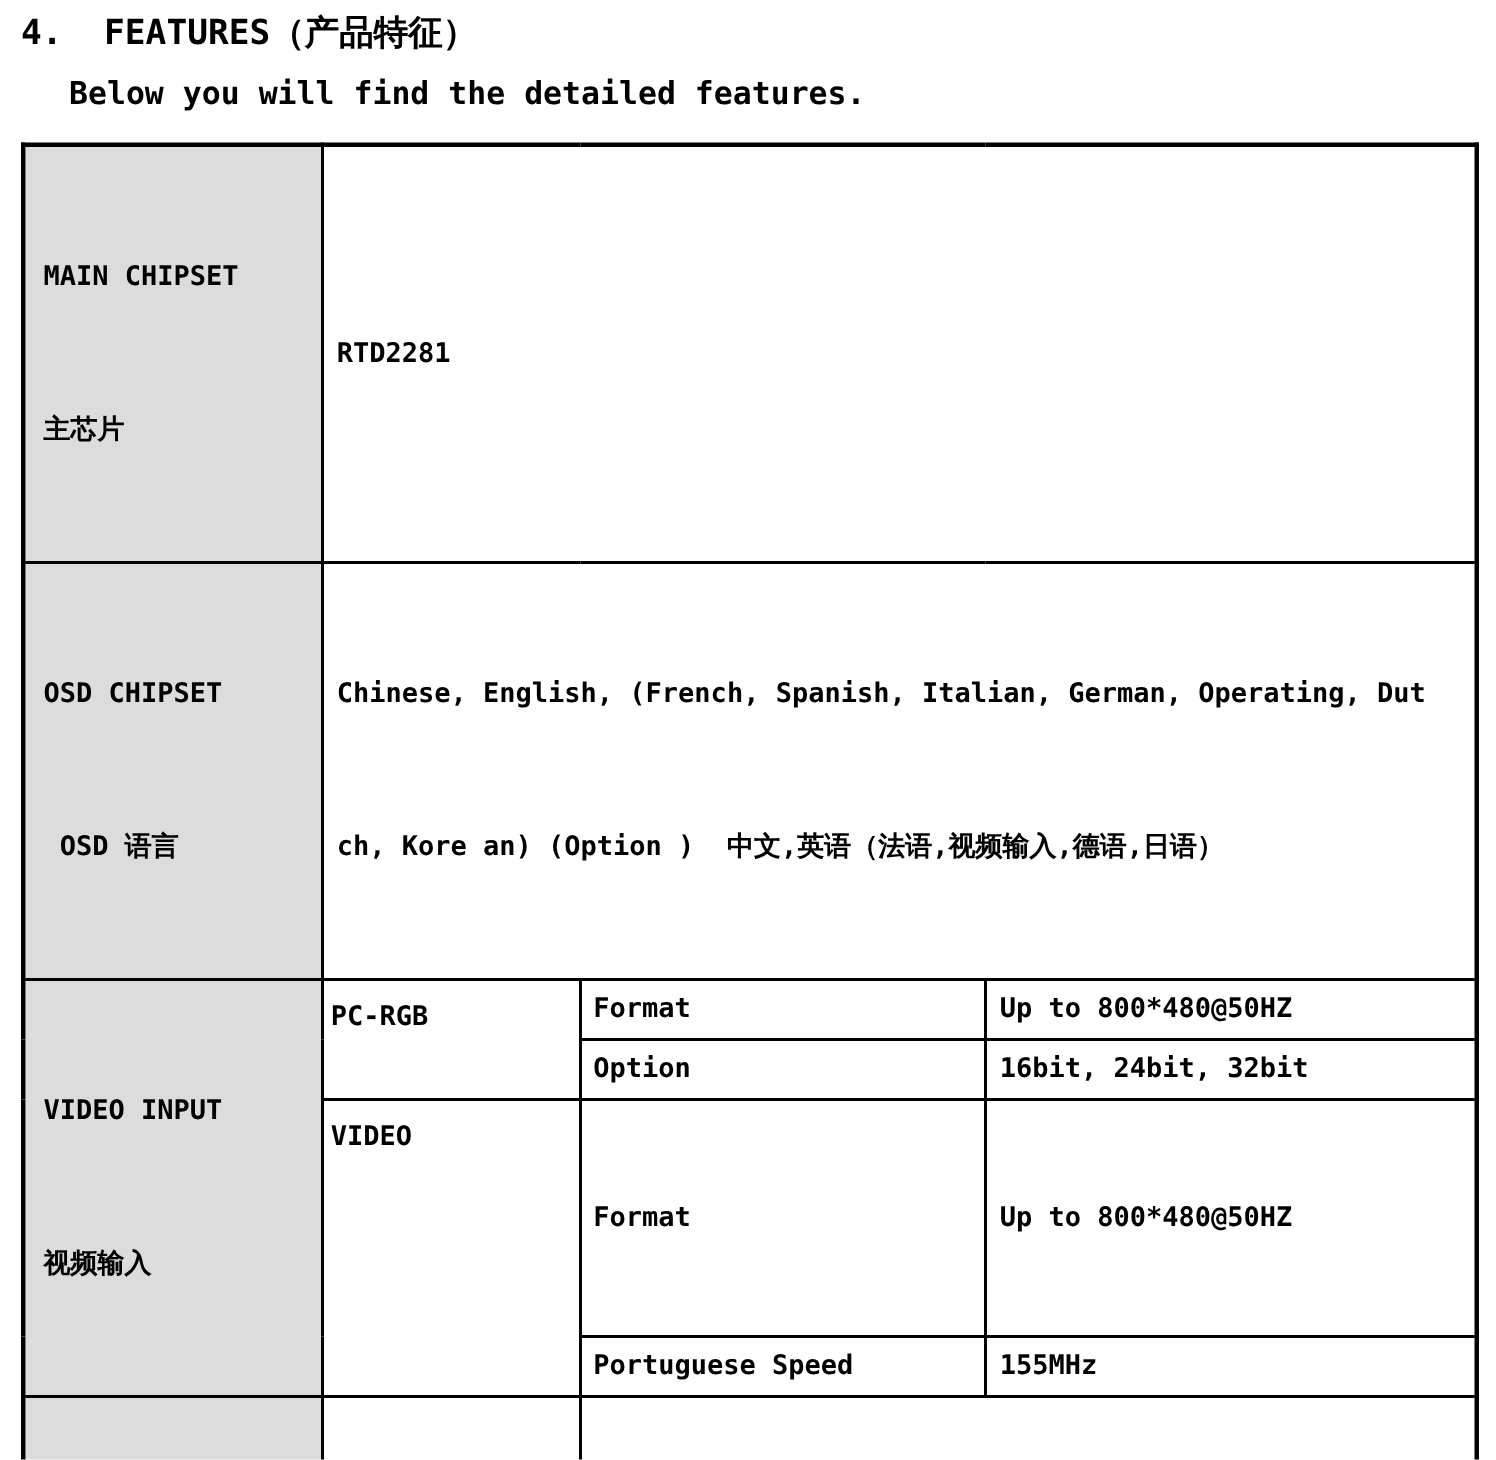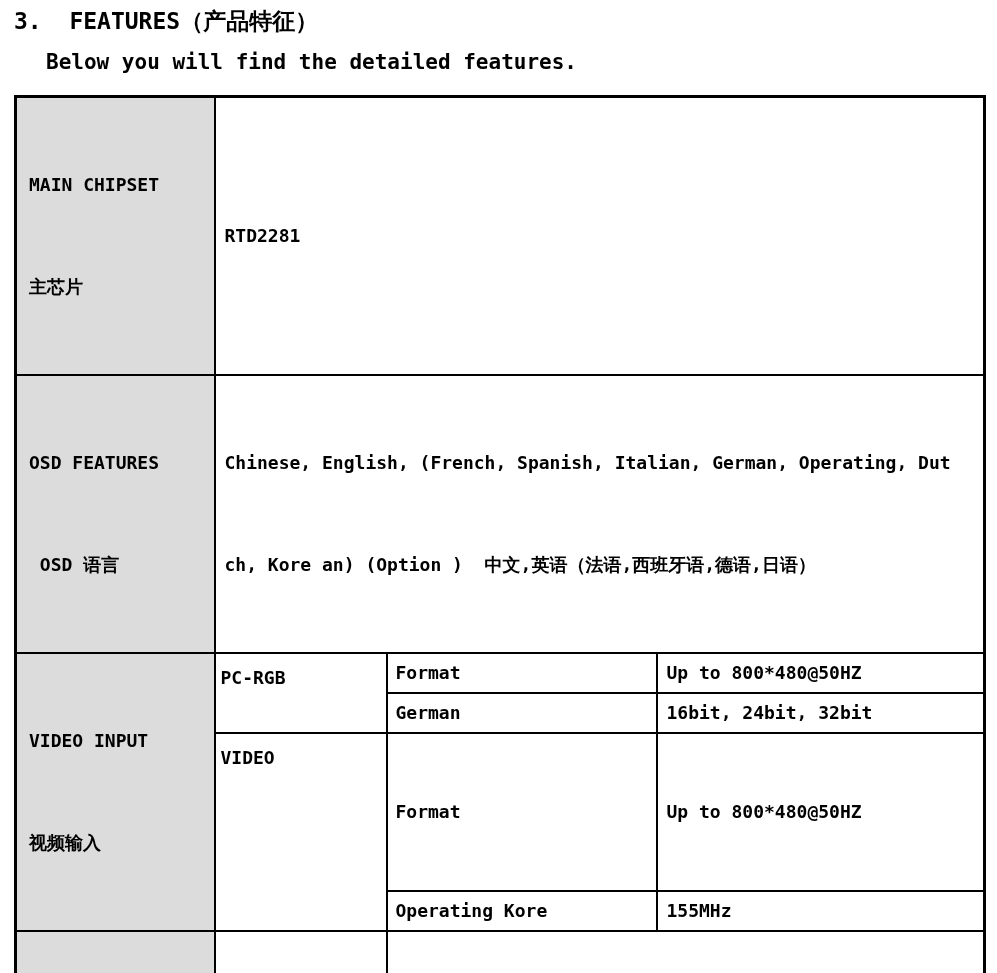--- a/index.html
+++ b/index.html
@@ -35,21 +35,21 @@
   td.sub{padding-left:5px;}
   td.c3{padding-left:8px;margin-top:44px;}
   td.vtop{vertical-align:top;padding-top:7px;margin-top:16px;}
   tr.h85{height:85px} tr.h83{height:83px} tr.h35{height:35px}
   tr.h79{height:79px}
   div{white-space:pre-wrap;}
 </style>
 </head>
 <body>
 
-<div class="title">3.  FEATURES（产品特征）</div>
+<div class="title">4.  FEATURES（产品特征）</div>
 <div class="subtitle">Below you will find the detailed features.</div>
 
 <table class="features">
   <colgroup>
     <col style="width:199px">
       <col style="width:172px">
       <col style="width:270px">
       <col style="width:328px">
   </colgroup>
 
@@ -57,49 +57,49 @@
       <tr class="h85">
     <td class="gray">
       <div>MAIN CHIPSET</div>
       <div>主芯片</div>
     </td>
     <td colspan="3">RTD2281</td>
   </tr>
 
   <tr class="h83">
     <td class="gray">
-      <div>OSD FEATURES</div>
+      <div>OSD CHIPSET</div>
       <div> OSD 语言</div>
     </td>
     <td colspan="3">
       <div>Chinese, English, (French, Spanish, Italian, German, Operating, Dut</div>
-      <div>ch, Kore an) (Option )  中文,英语（法语,西班牙语,德语,日语）</div>
+      <div>ch, Kore an) (Option )  中文,英语（法语,视频输入,德语,日语）</div>
     </td>
   </tr>
 
   <tr class="h35">
     <td class="gray" rowspan="4">
       <div>VIDEO INPUT</div>
       <div>视频输入</div>
     </td>
     <td class="sub vtop" rowspan="2">PC-RGB</td>
     <td class="c3">Format</td>
     <td>Up to 800*480@50HZ</td>
   </tr>
   <tr class="h35">
-    <td class="c3">German</td>
+    <td class="c3">Option</td>
     <td>16bit, 24bit, 32bit</td>
   </tr>
   <tr class="h35">
     <td class="sub vtop" rowspan="2">VIDEO</td>
     <td class="c3">Format</td>
     <td>Up to 800*480@50HZ</td>
   </tr>
   <tr class="h35">
-    <td class="c3">Operating Kore</td>
+    <td class="c3">Portuguese Speed</td>
     <td>155MHz</td>
   </tr>
 
   <tr class="h79">
     <td class="gray" rowspan="2">
       
       
     </td>
     <td class="sub">
       

